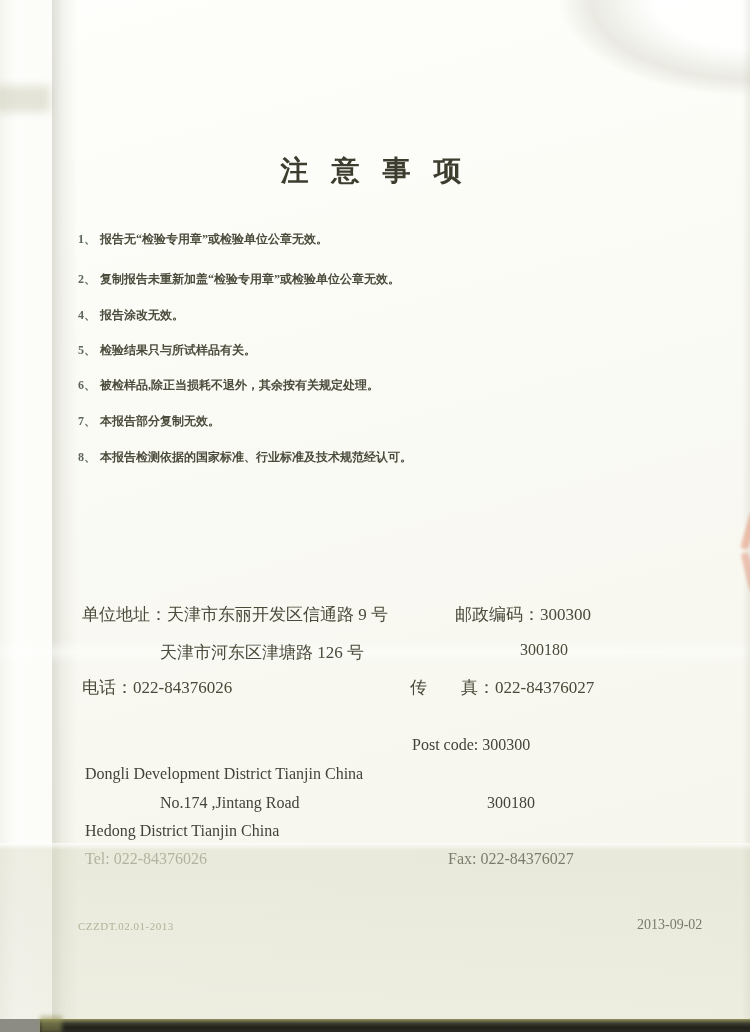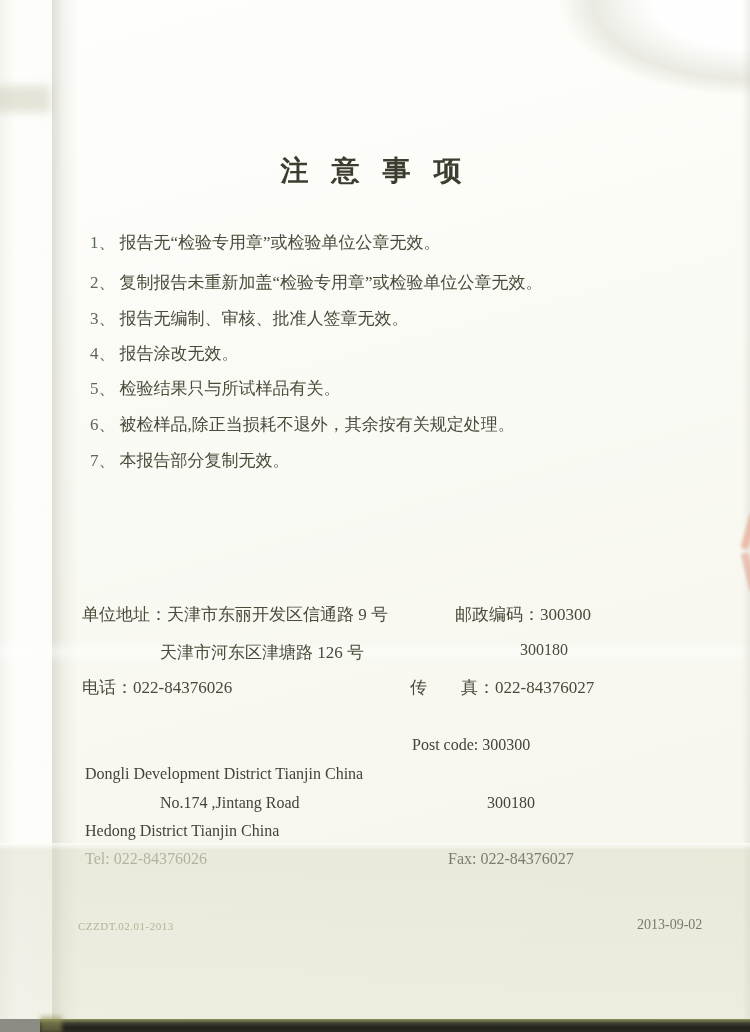--- a/index.html
+++ b/index.html
@@ -32,21 +32,21 @@
   .bottom-bar{position:absolute;left:0;top:1019px;width:100%;height:13px;
     background:linear-gradient(180deg,#90905a 0%,#3c3c30 35%,#22221c 65%,#2b2b24 100%);}
   .bottom-bar-left{position:absolute;left:0;top:1019px;width:40px;height:13px;background:#8c8c84;}
   .bottom-bar-notch{position:absolute;left:40px;top:1016px;width:22px;height:16px;background:rgba(150,150,90,.55);filter:blur(2px);}
   .right-edge-shadow{position:absolute;right:0;top:0;width:8px;height:100%;
     background:linear-gradient(90deg,rgba(200,200,188,0) 0%,rgba(196,196,184,.28) 100%);}
   
   .title{position:absolute;left:0;right:0;top:152px;text-align:center;
     font-size:28px;font-weight:bold;letter-spacing:8px;color:#3c3c2f;white-space:nowrap;}
   .notes{position:absolute;left:0;top:0;width:100%;height:100%;pointer-events:none;}
-  .note{position:absolute;left:90px;font-size:17px;white-space:nowrap;color:#4b4b3c;}
+  .note{position:absolute;left:78px;font-size:12px;white-space:nowrap;color:#4b4b3c;font-weight:bold;}
   .note:nth-child(1){top:231px;}
   .note:nth-child(2){top:271px;}
   .note:nth-child(3){top:307px;}
   .note:nth-child(4){top:342px;}
   .note:nth-child(5){top:377px;}
   .note:nth-child(6){top:413px;}
   .note:nth-child(7){top:449px;}
   .note:nth-child(8){top:489px;}
   .note .num{color:#5c665a;margin-right:4px;}
   .txt{position:absolute;white-space:nowrap;}
@@ -79,25 +79,25 @@
   <div class="topright-curl"></div>
   <div class="ghost-topleft"></div>
   <div class="streak"></div>
   <div class="right-edge-shadow"></div>
 
   <div class="title">注  意  事  项</div>
 
   <div class="notes">
     <div class="note"><span class="num">1、</span><span>报告无“检验专用章”或检验单位公章无效。</span></div>
     <div class="note"><span class="num">2、</span><span>复制报告未重新加盖“检验专用章”或检验单位公章无效。</span></div>
-    <div class="note"><span class="num">3、</span><span>报告无编制、审核、批准人签章无效。</span></div>
     <div class="note"><span class="num">4、</span><span>报告涂改无效。</span></div>
     <div class="note"><span class="num">5、</span><span>检验结果只与所试样品有关。</span></div>
     <div class="note"><span class="num">6、</span><span>被检样品,除正当损耗不退外，其余按有关规定处理。</span></div>
     <div class="note"><span class="num">7、</span><span>本报告部分复制无效。</span></div>
+    <div class="note"><span class="num">8、</span><span>本报告检测依据的国家标准、行业标准及技术规范经认可。</span></div>
   </div>
 
   <div class="txt cjk cn-addr1">单位地址：天津市东丽开发区信通路 9 号</div>
   <div class="txt cjk cn-post1">邮政编码：300300</div>
   <div class="txt cjk cn-addr2">天津市河东区津塘路 126 号</div>
   <div class="txt cjk cn-post2">300180</div>
   <div class="txt cjk cn-tel">电话：022-84376026</div>
   <div class="txt cjk cn-fax">传　　真：022-84376027</div>
 
   <div class="txt eng en-post1">Post code:  300300</div>

